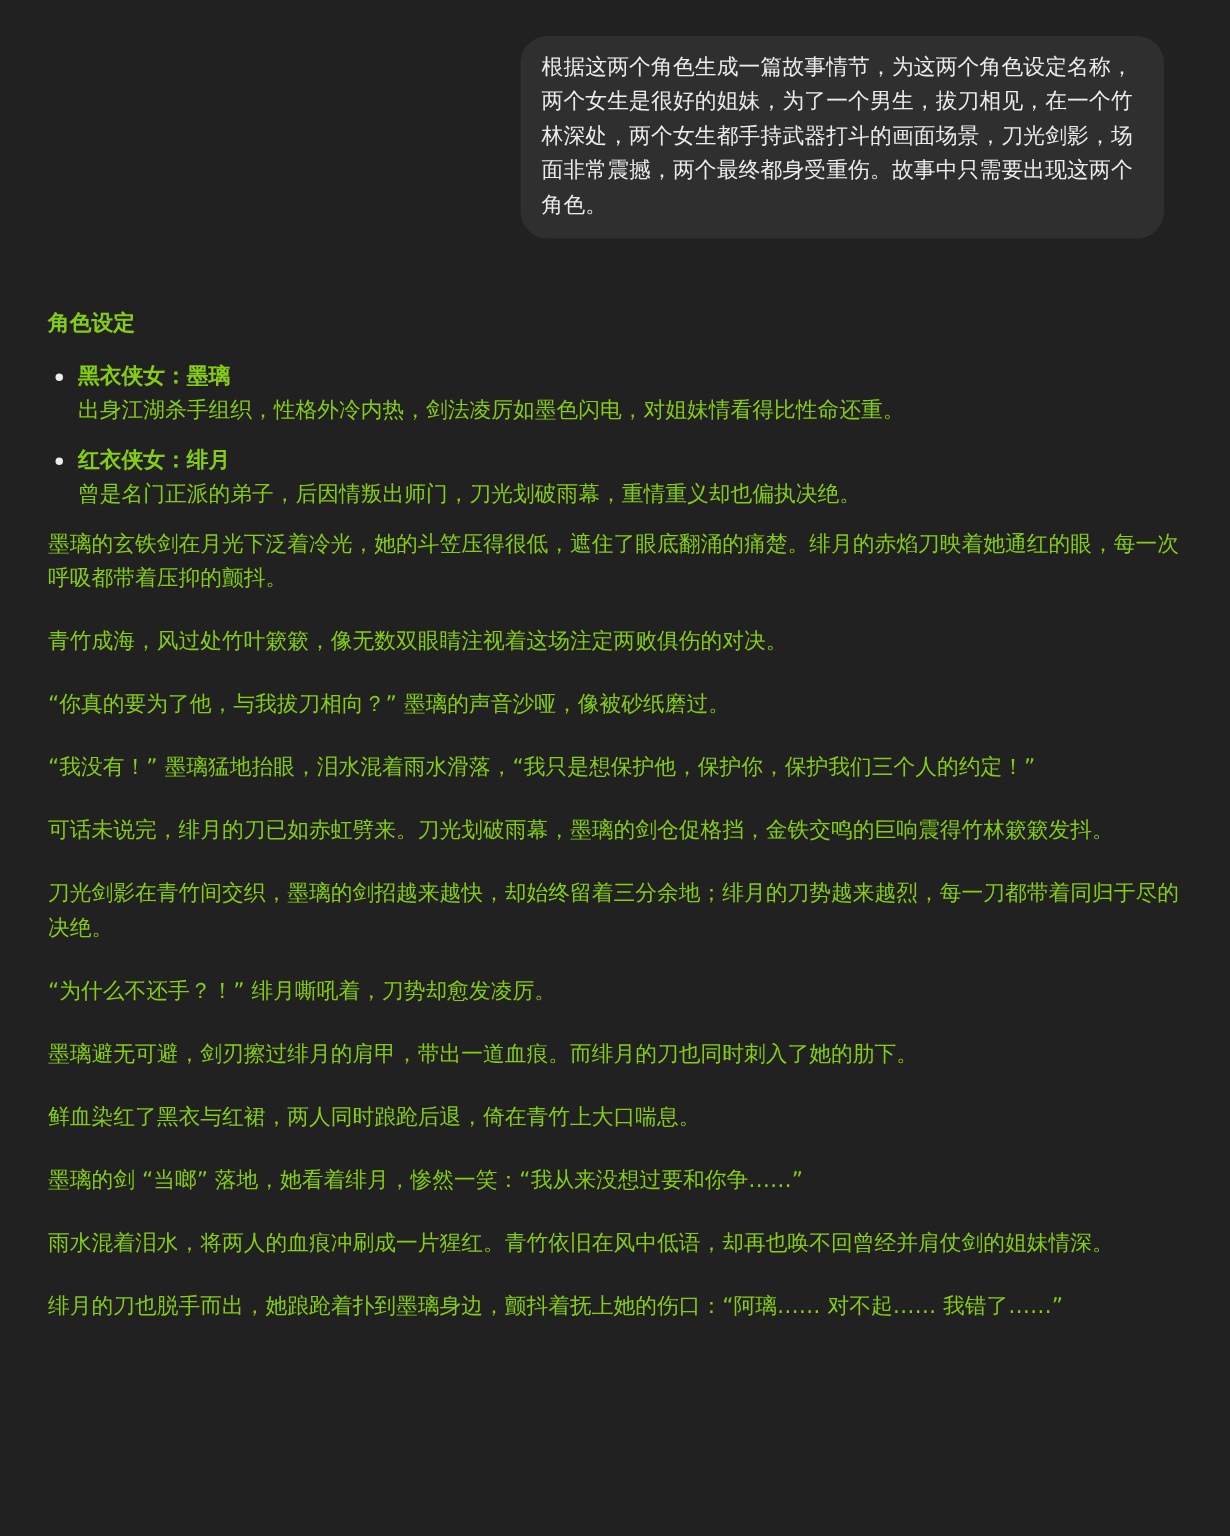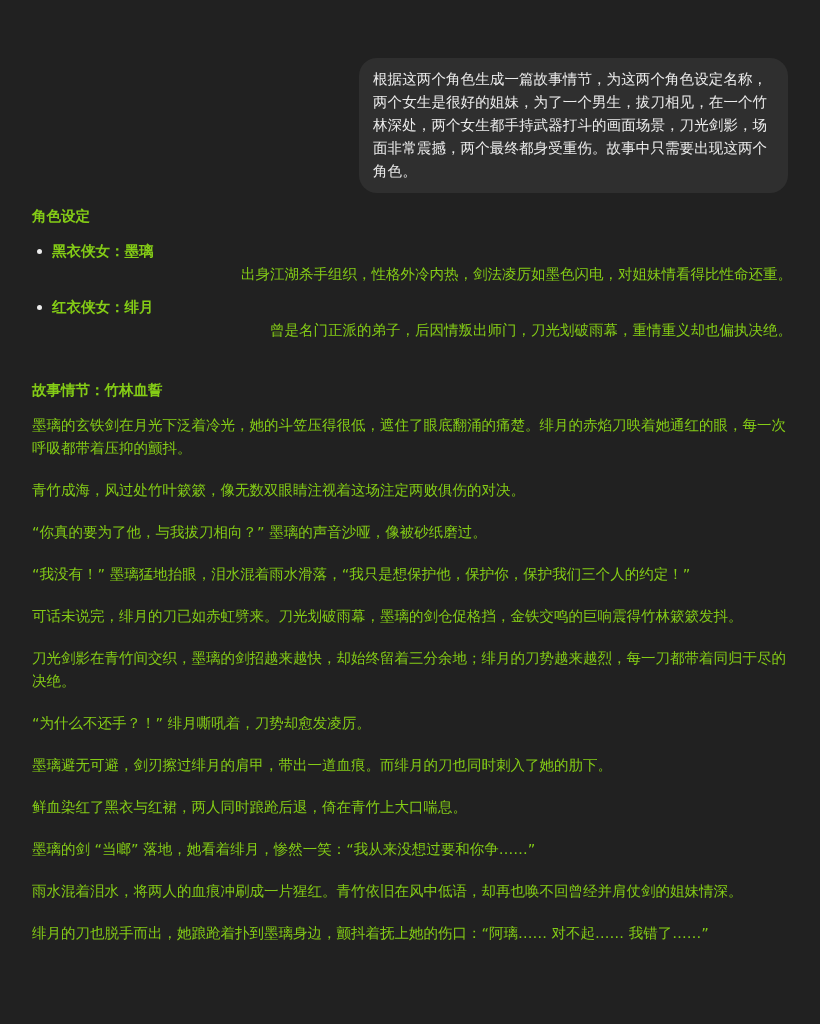--- a/index.html
+++ b/index.html
@@ -11,23 +11,22 @@
     width: 820px;
     height: 1024px;
     overflow: hidden;
     font-family: "DejaVu Sans", "Liberation Sans", sans-serif;
     color: #ececec;
     position: relative;
   }
   .user-row {
     position: absolute;
     top: 24px;
-    right: 32px;
+    right: 44px;
     width: 429px;
-    margin-top: 34px;
   }
   .user-bubble {
     background: #2f2f2f;
     border-radius: 18px;
     padding: 10px 16px 10px 14px;
     font-size: 14.5px;
     line-height: 23px;
     color: #ececec;
     letter-spacing: 0.1px;
   }
@@ -64,21 +63,20 @@
     height: 5px;
     border-radius: 50%;
     background: #ececec;
   }
   .role-name {
     font-weight: bold;
     display: block;
   }
   .role-desc {
     display: block;
-    text-align: right;
   }
   .story-title {
     font-weight: bold;
     margin: 37px 0 12px 0;
   }
   .para {
     margin: 0 0 19px 0;
   }
 </style>
 </head>
@@ -96,21 +94,20 @@
       <span class="role-name">黑衣侠女：墨璃</span>
       <span class="role-desc">出身江湖杀手组织，性格外冷内热，剑法凌厉如墨色闪电，对姐妹情看得比性命还重。</span>
     </li>
     <li>
       <span class="bullet"></span>
       <span class="role-name">红衣侠女：绯月</span>
       <span class="role-desc">曾是名门正派的弟子，后因情叛出师门，刀光划破雨幕，重情重义却也偏执决绝。</span>
     </li>
   </ul>
 
-  <div class="story-title">故事情节：竹林血誓</div>
 
   <p class="para">墨璃的玄铁剑在月光下泛着冷光，她的斗笠压得很低，遮住了眼底翻涌的痛楚。绯月的赤焰刀映着她通红的眼，每一次呼吸都带着压抑的颤抖。</p>
   <p class="para">青竹成海，风过处竹叶簌簌，像无数双眼睛注视着这场注定两败俱伤的对决。</p>
   <p class="para">“你真的要为了他，与我拔刀相向？” 墨璃的声音沙哑，像被砂纸磨过。</p>
   <p class="para">“我没有！” 墨璃猛地抬眼，泪水混着雨水滑落，“我只是想保护他，保护你，保护我们三个人的约定！”</p>
   <p class="para">可话未说完，绯月的刀已如赤虹劈来。刀光划破雨幕，墨璃的剑仓促格挡，金铁交鸣的巨响震得竹林簌簌发抖。</p>
   <p class="para">刀光剑影在青竹间交织，墨璃的剑招越来越快，却始终留着三分余地；绯月的刀势越来越烈，每一刀都带着同归于尽的决绝。</p>
   <p class="para">“为什么不还手？！” 绯月嘶吼着，刀势却愈发凌厉。</p>
   <p class="para">墨璃避无可避，剑刃擦过绯月的肩甲，带出一道血痕。而绯月的刀也同时刺入了她的肋下。</p>
   <p class="para">鲜血染红了黑衣与红裙，两人同时踉跄后退，倚在青竹上大口喘息。</p>

